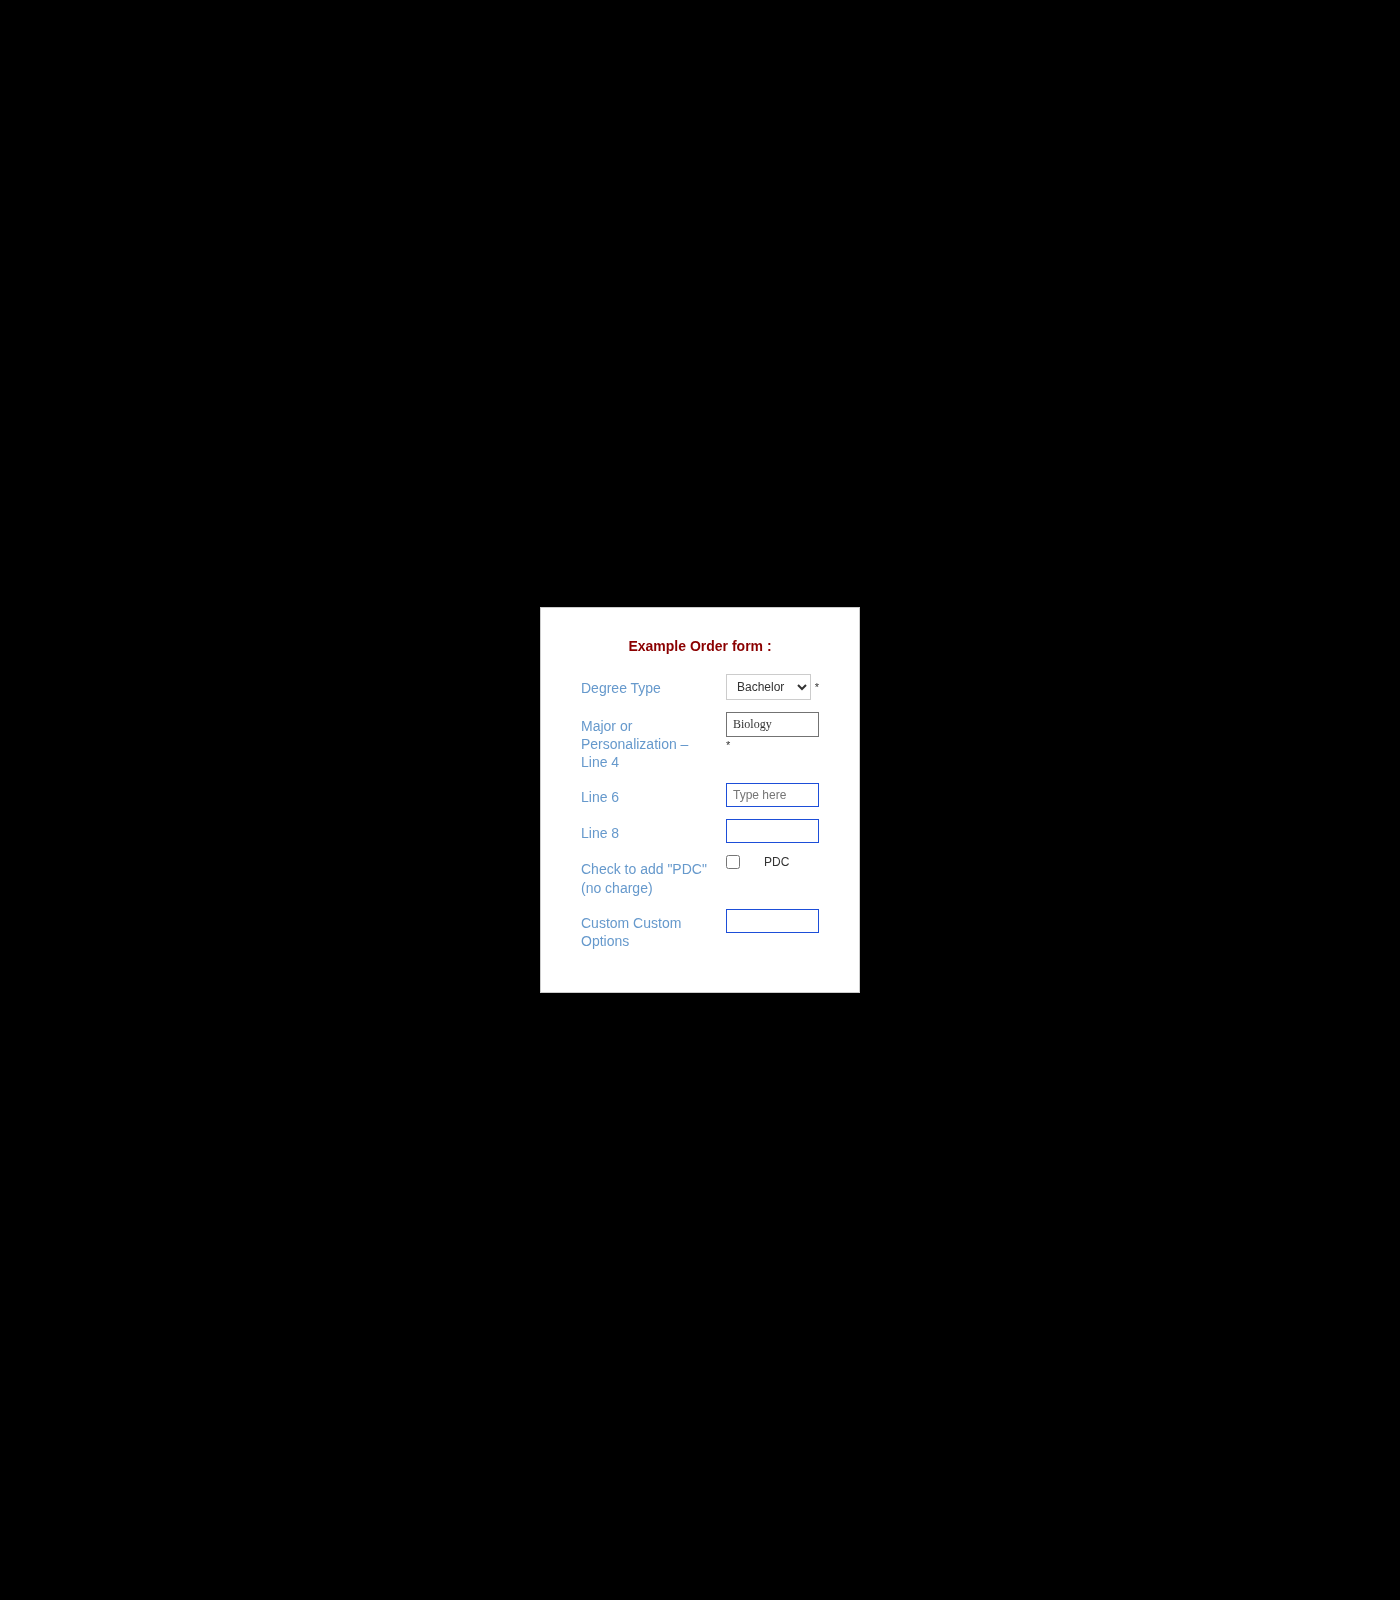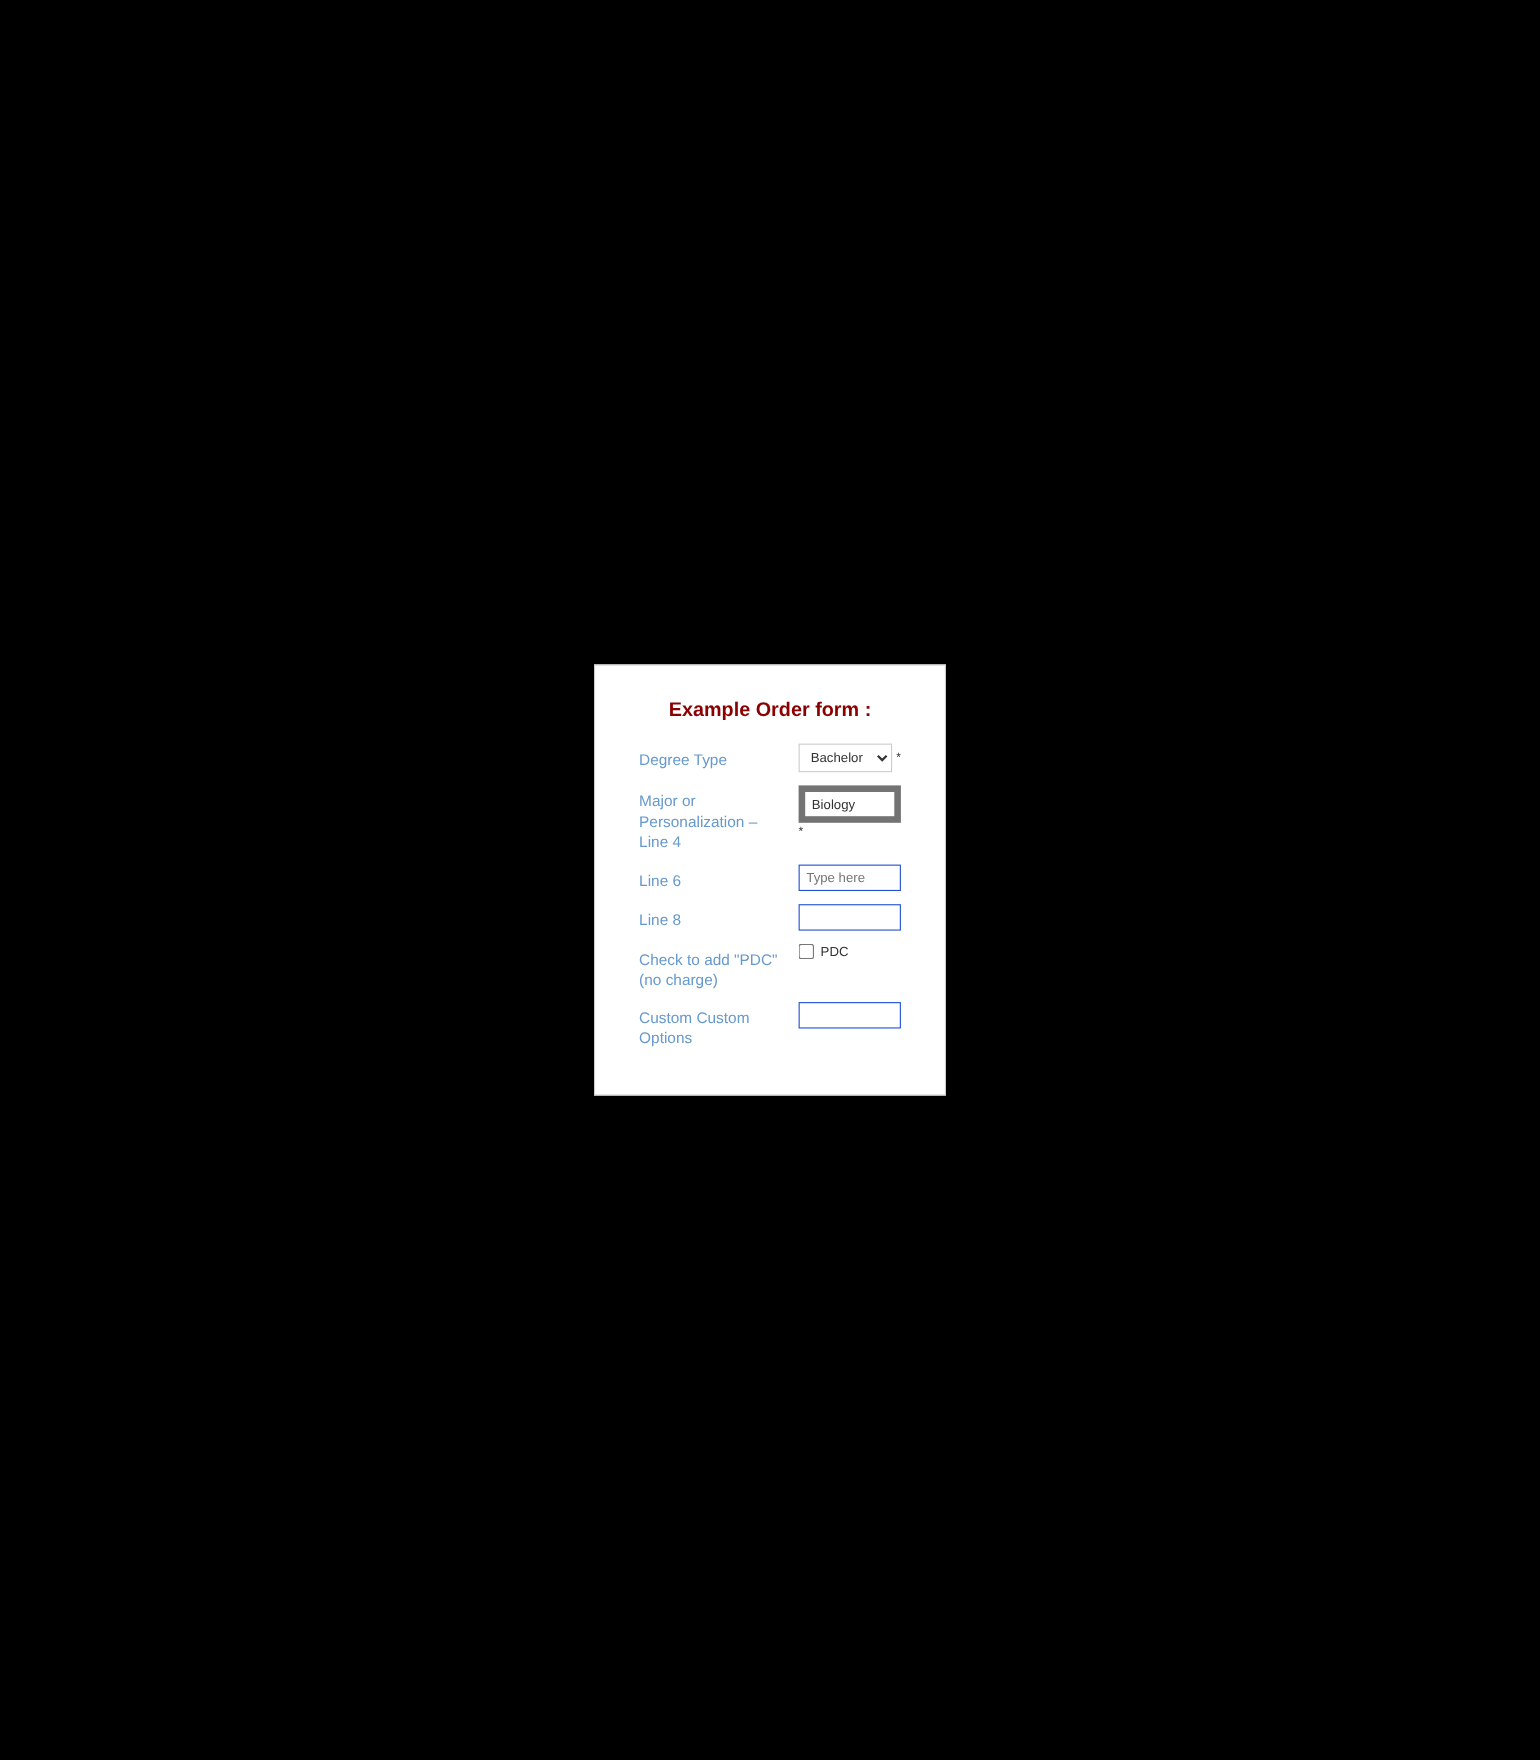--- a/index.html
+++ b/index.html
@@ -22,21 +22,21 @@
       background: #ffffff;
       border: 1px solid #cccccc;
       padding: 30px 40px;
       width: 320px;
       box-shadow: 0 0 5px rgba(0,0,0,0.1);
     }
 
     .form-title {
       text-align: center;
       color: #8b0000;
-      font-size: 18px;
+      font-size: 14px;
       font-weight: bold;
       margin-bottom: 20px;
     }
 
     .form-row {
       display: flex;
       align-items: flex-start;
       margin-bottom: 12px;
     }
 
@@ -59,21 +59,22 @@
     .form-input {
       border: 1px solid #1d4ed8;
       padding: 4px 6px;
       font-size: 12px;
       width: 100%;
       outline: none;
       color: #333;
     }
 
     .form-input.active-field {
-      border: 6px solid #737373;
+      border: 1px solid #737373;
+      font-family: Liberation Serif, serif;
     }
 
     .required-star {
       color: #333;
       font-size: 11px;
       margin-top: 2px;
     }
 
     .form-select {
       border: 1px solid #cccccc;
@@ -94,21 +95,21 @@
     }
 
     .select-required {
       color: #333;
       font-size: 11px;
     }
 
     .checkbox-row {
       display: flex;
       align-items: flex-start;
-      gap: 6px;
+      gap: 24px;
     }
 
     .checkbox-label {
       font-size: 12px;
       color: #333;
     }
 
     input[type="checkbox"] {
       width: 14px;
       height: 14px;

